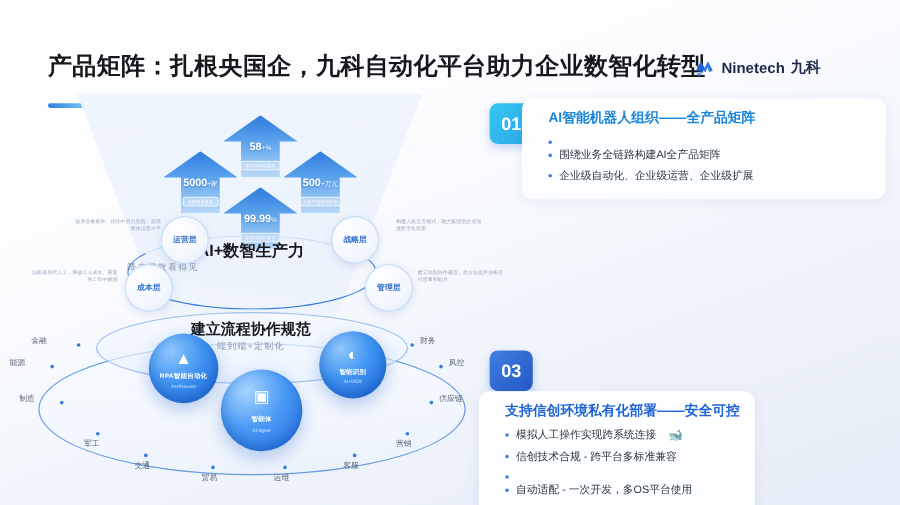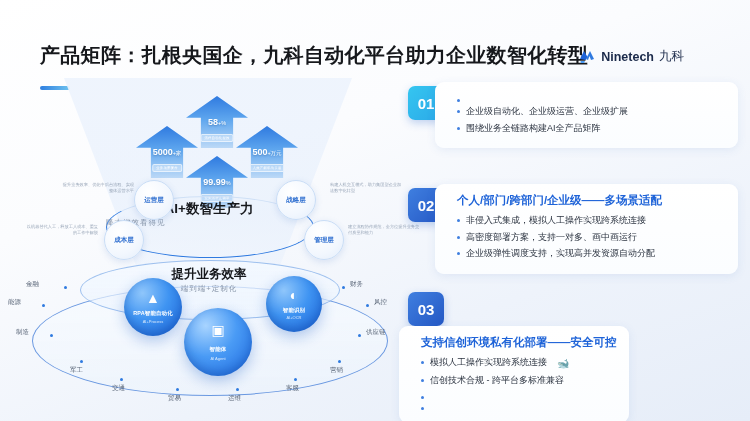--- a/index.html
+++ b/index.html
@@ -18,21 +18,21 @@
     font-size:20px;font-weight:bold;color:#16181c;letter-spacing:.3px;
     white-space:nowrap;
   }
   .title-accent{
     position:absolute;left:40px;top:68px;width:30px;height:4px;border-radius:2px;
     background:linear-gradient(90deg,#2f7fe0,#6fc3ef);
   }
   .logo{position:absolute;right:22px;top:30px;display:flex;align-items:center;gap:5px;}
   .logo-mark{width:17px;height:15px;flex:none;}
   .logo-text{font-size:12.5px;font-weight:bold;color:#1b2a4a;white-space:nowrap;}
-  .logo-cn{font-size:12.5px;font-weight:normal;color:#1b2a4a;}
+  .logo-cn{font-size:12.5px;font-weight:bold;color:#1b2a4a;}
 
   
   .diagram{position:absolute;left:8px;top:78px;width:400px;height:330px;}
   .funnel{
     position:absolute;left:50px;top:0px;width:300px;height:250px;
     background:linear-gradient(180deg,rgba(238,244,253,.95) 0%,rgba(228,238,252,.6) 55%,rgba(235,243,253,.15) 100%);
     clip-path:polygon(2% 0%,98% 0%,66% 100%,34% 100%);
   }
 
   
@@ -229,21 +229,21 @@
     <div class="node n-cb">成本层</div>
     <div class="node n-gl">管理层</div>
 
     <div class="node-desc d-yy">提升业务效率、优化中后台流程、实现整体运营水平</div>
     <div class="node-desc d-zl">构建人机交互模式，助力集团型企业加速数字化转型</div>
     <div class="node-desc d-cb">以机器替代人工，释放工人成本、重复的工作中解脱</div>
     <div class="node-desc d-gl">建立流程协作规范，全方位提升业务交付质量和能力</div>
 
     <div class="disc disc-bot"></div>
     <div class="disc disc-top"></div>
-    <div class="plat-title">提升业务效率</div>
+    <div class="plat-title">建立流程协作规范</div>
     <div class="plat-sub">端到端+定制化</div>
 
     <div class="sphere s-left">
       <div class="ico">▲</div>
       <div class="nm">RPA智能自动化</div>
       <div class="en">AI+Process</div>
     </div>
     <div class="sphere s-center">
       <div class="ico">▣</div>
       <div class="nm">智能体</div>
@@ -279,69 +279,53 @@
     <div class="ind" style="left:366px;top:220px">风控</div>
     <div class="dot" style="left:334px;top:208px"></div>
     <div class="ind" style="left:342px;top:202px">财务</div>
   </div>
 
   <div class="panel">
 
     <div class="block b1">
       <div class="badge badge-01">01</div>
       <div class="card">
-        <div class="li">
-            <span class="bullet"></span>
+        <div class="card-title cyan">AI智能机器人组织——全产品矩阵</div>
+        <div class="li">
+            <span class="bullet"></span>
+          </div>
+        <div class="li">
+            <span class="bullet"></span>
+            <span>围绕业务全链路构建AI全产品矩阵</span>
           </div>
         <div class="li">
             <span class="bullet"></span>
             <span>企业级自动化、企业级运营、企业级扩展</span>
           </div>
-        <div class="li">
-            <span class="bullet"></span>
-            <span>围绕业务全链路构建AI全产品矩阵</span>
-          </div>
-      </div>
-    </div>
-
-    <div class="block b2">
-      <div class="badge badge-02">02</div>
-      <div class="card">
-        <div class="card-title">个人/部门/跨部门/企业级——多场景适配</div>
-        <div class="li">
-            <span class="bullet"></span>
-            <span>非侵入式集成，模拟人工操作实现跨系统连接</span>
-          </div>
-        <div class="li">
-            <span class="bullet"></span>
-            <span>高密度部署方案，支持一对多、画中画运行</span>
-          </div>
-        <div class="li">
-            <span class="bullet"></span>
-            <span>企业级弹性调度支持，实现高并发资源自动分配</span>
-          </div>
-      </div>
-    </div>
+      </div>
+    </div>
+
 
     <div class="block b3">
       <div class="badge badge-03">03</div>
       <div class="card">
         <div class="card-title">支持信创环境私有化部署——安全可控</div>
         <div class="li">
             <span class="bullet"></span>
             <span>模拟人工操作实现跨系统连接</span>
             <span class="ds-mark">🐋</span>
           </div>
         <div class="li">
             <span class="bullet"></span>
             <span>信创技术合规 - 跨平台多标准兼容</span>
           </div>
         <div class="li">
             <span class="bullet"></span>
           </div>
         <div class="li">
             <span class="bullet"></span>
+            <span>自动适配 - 一次开发，多OS平台使用</span>
           </div>
       </div>
     </div>
 
   </div>
 </div>
 
 </body></html>

